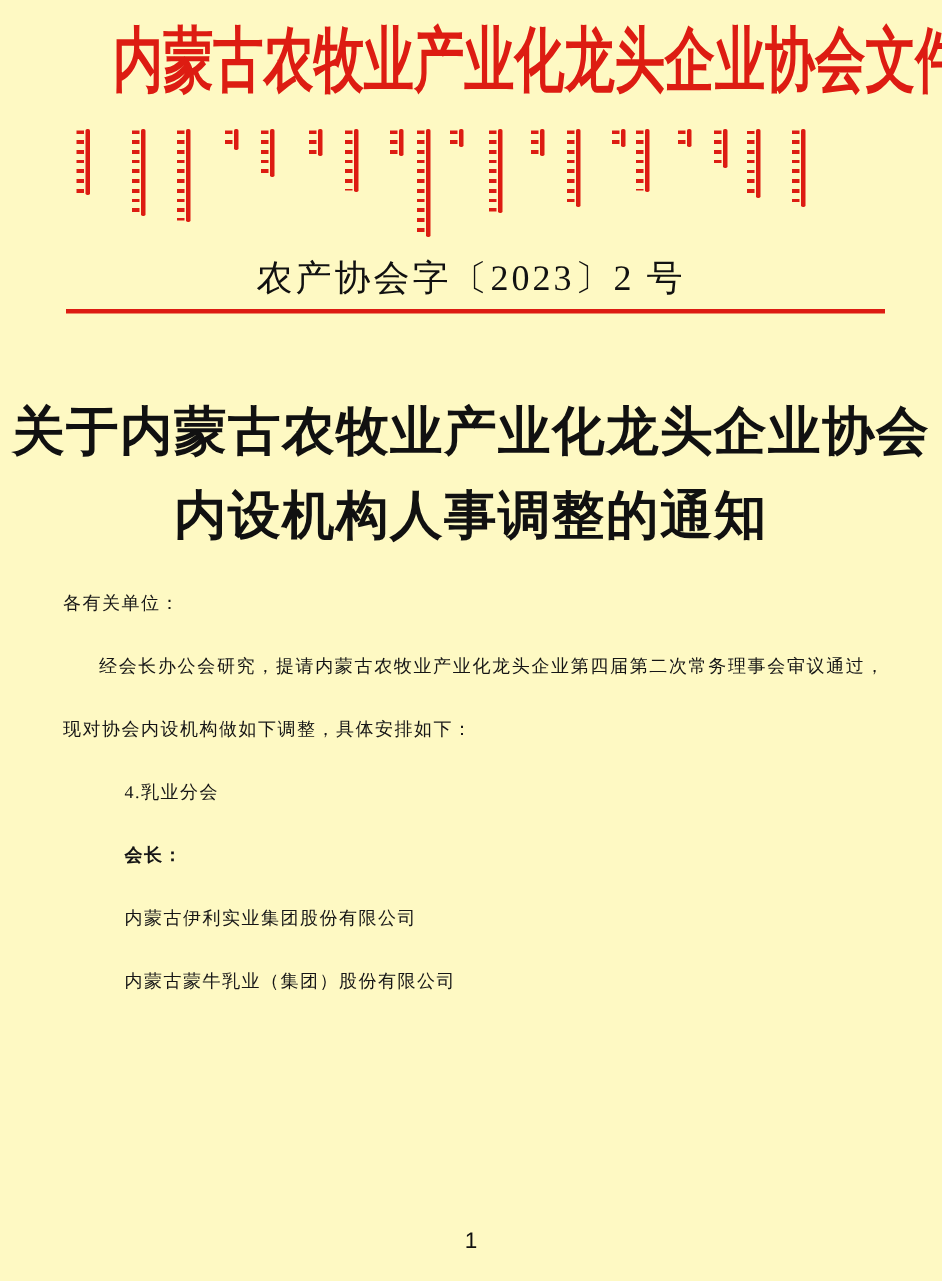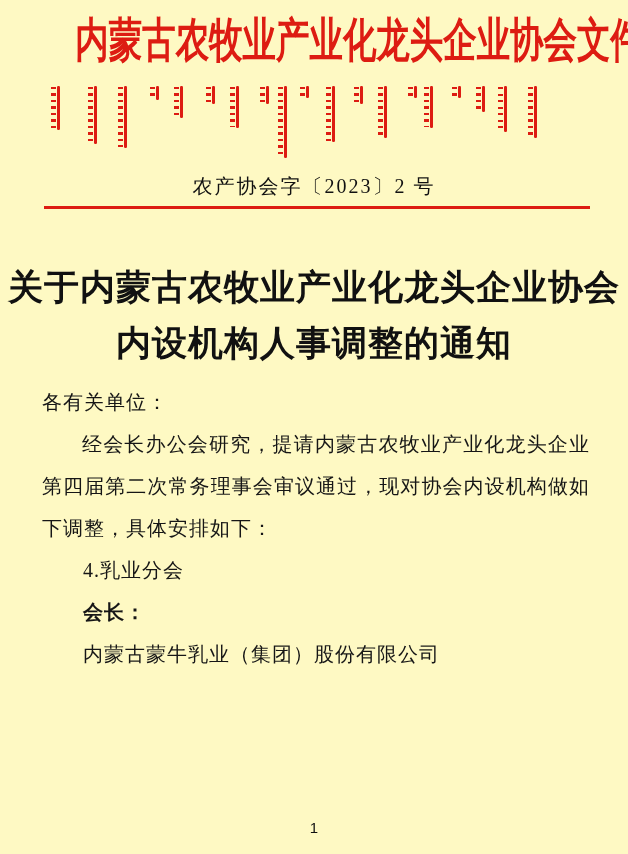--- a/index.html
+++ b/index.html
@@ -26,41 +26,41 @@
     background:repeating-linear-gradient(to bottom, var(--red) 0 2.4px, rgba(0,0,0,0) 2.4px 6.5px);
   }
   .mg-unit::after {
     content:""; position:absolute; right:0; top:0; bottom:0; width:2.6px;
     background:var(--red); border-radius:1.2px;
   }
 
   
   .doc-number {
     position:absolute; top:172px; left:0; width:628px; text-align:center;
-    font-size:20px; letter-spacing:2px; color:#111; line-height:28px;
+    font-size:24px; letter-spacing:2px; color:#111; line-height:28px;
   }
 
   
   .red-rule {
     position:absolute; top:206px; left:44px; width:546px; height:3px;
     background:var(--red);
   }
 
   
   .doc-title {
     position:absolute; top:260px; left:0; width:628px; margin:0;
     text-align:center; font-size:35px; line-height:56px; font-weight:700;
     letter-spacing:1px; color:#111;
   }
   .doc-title span { display:block; }
 
   
   .body-block {
     position:absolute; top:381px; left:42px; width:548px;
-    font-size:20px; line-height:42px; letter-spacing:1px; color:#161616;
+    font-size:12px; line-height:42px; letter-spacing:1px; color:#161616;
   }
   .body-block p { margin:0; }
   .para { text-indent:2em; text-align:justify; }
   .indent { padding-left:41px; }
   .bold-heading {
     font-family:"Liberation Sans","DejaVu Sans",sans-serif;
     font-weight:700; letter-spacing:1px;
   }
 
   
@@ -111,20 +111,21 @@
   <div class="body-block">
     <p class="salutation">各有关单位：</p>
 
     <p class="para">经会长办公会研究，提请内蒙古农牧业产业化龙头企业第四届第二次常务理事会审议通过，现对协会内设机构做如下调整，具体安排如下：</p>
 
 
     <p class="indent">4.乳业分会</p>
 
     <p class="indent bold-heading">会长：</p>
 
+    <p class="indent">内蒙古伊利实业集团股份有限公司</p>
 
 
     <p class="indent">内蒙古蒙牛乳业（集团）股份有限公司</p>
   </div>
 
   <div class="page-number">1</div>
 
 </div>
 
 </body></html>

